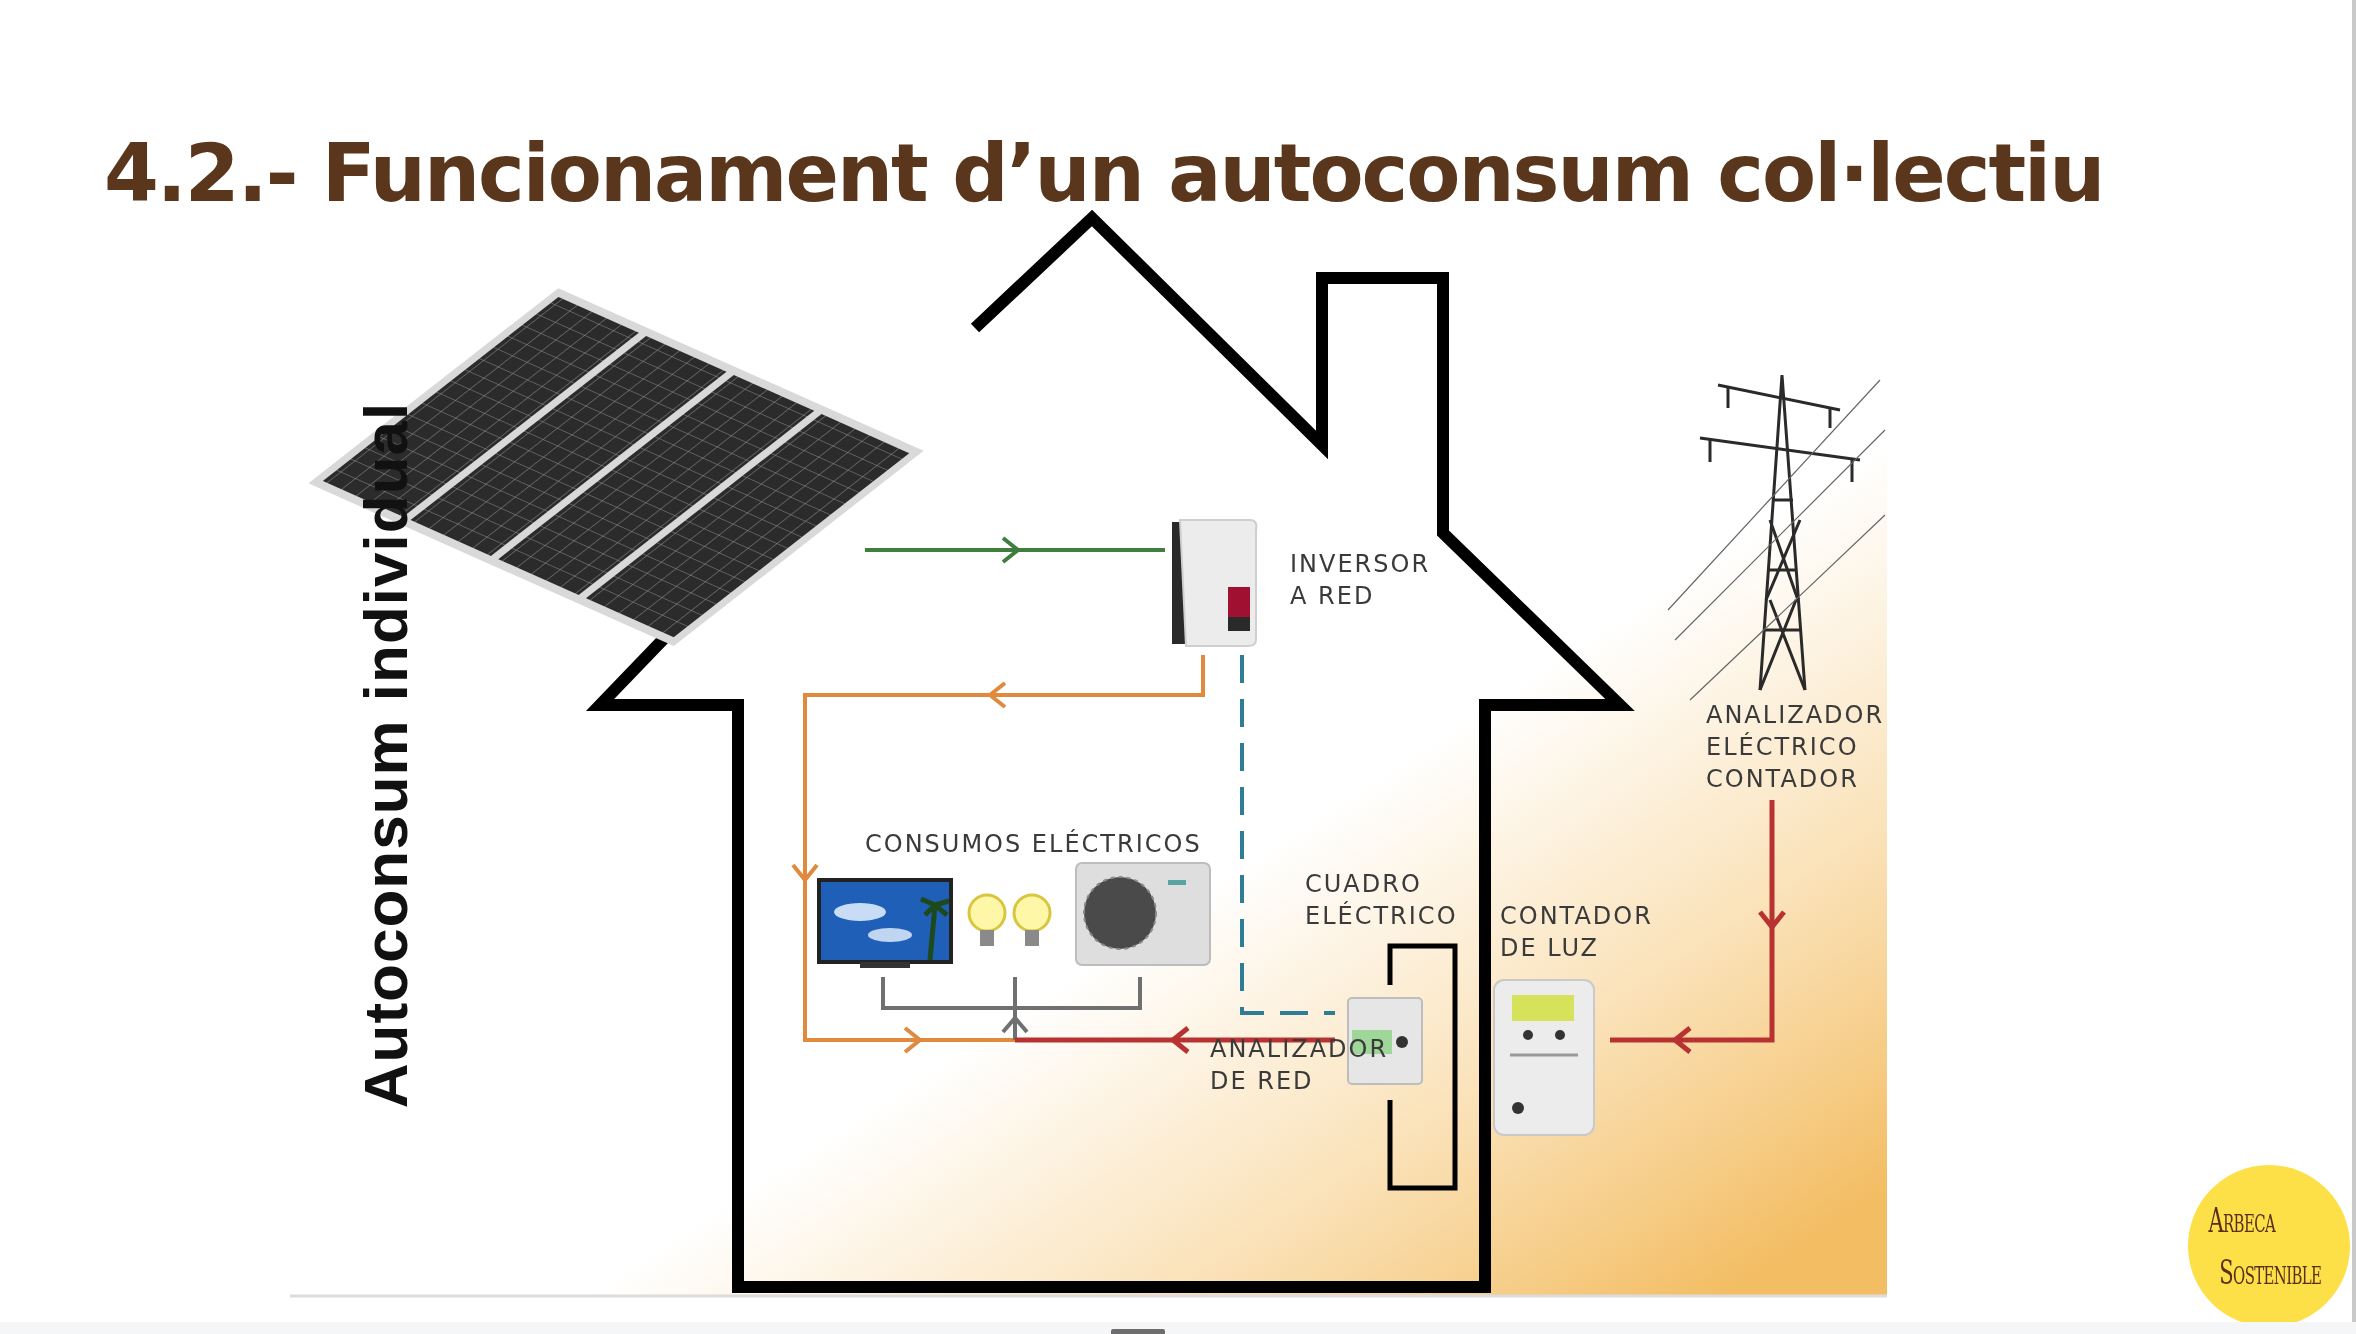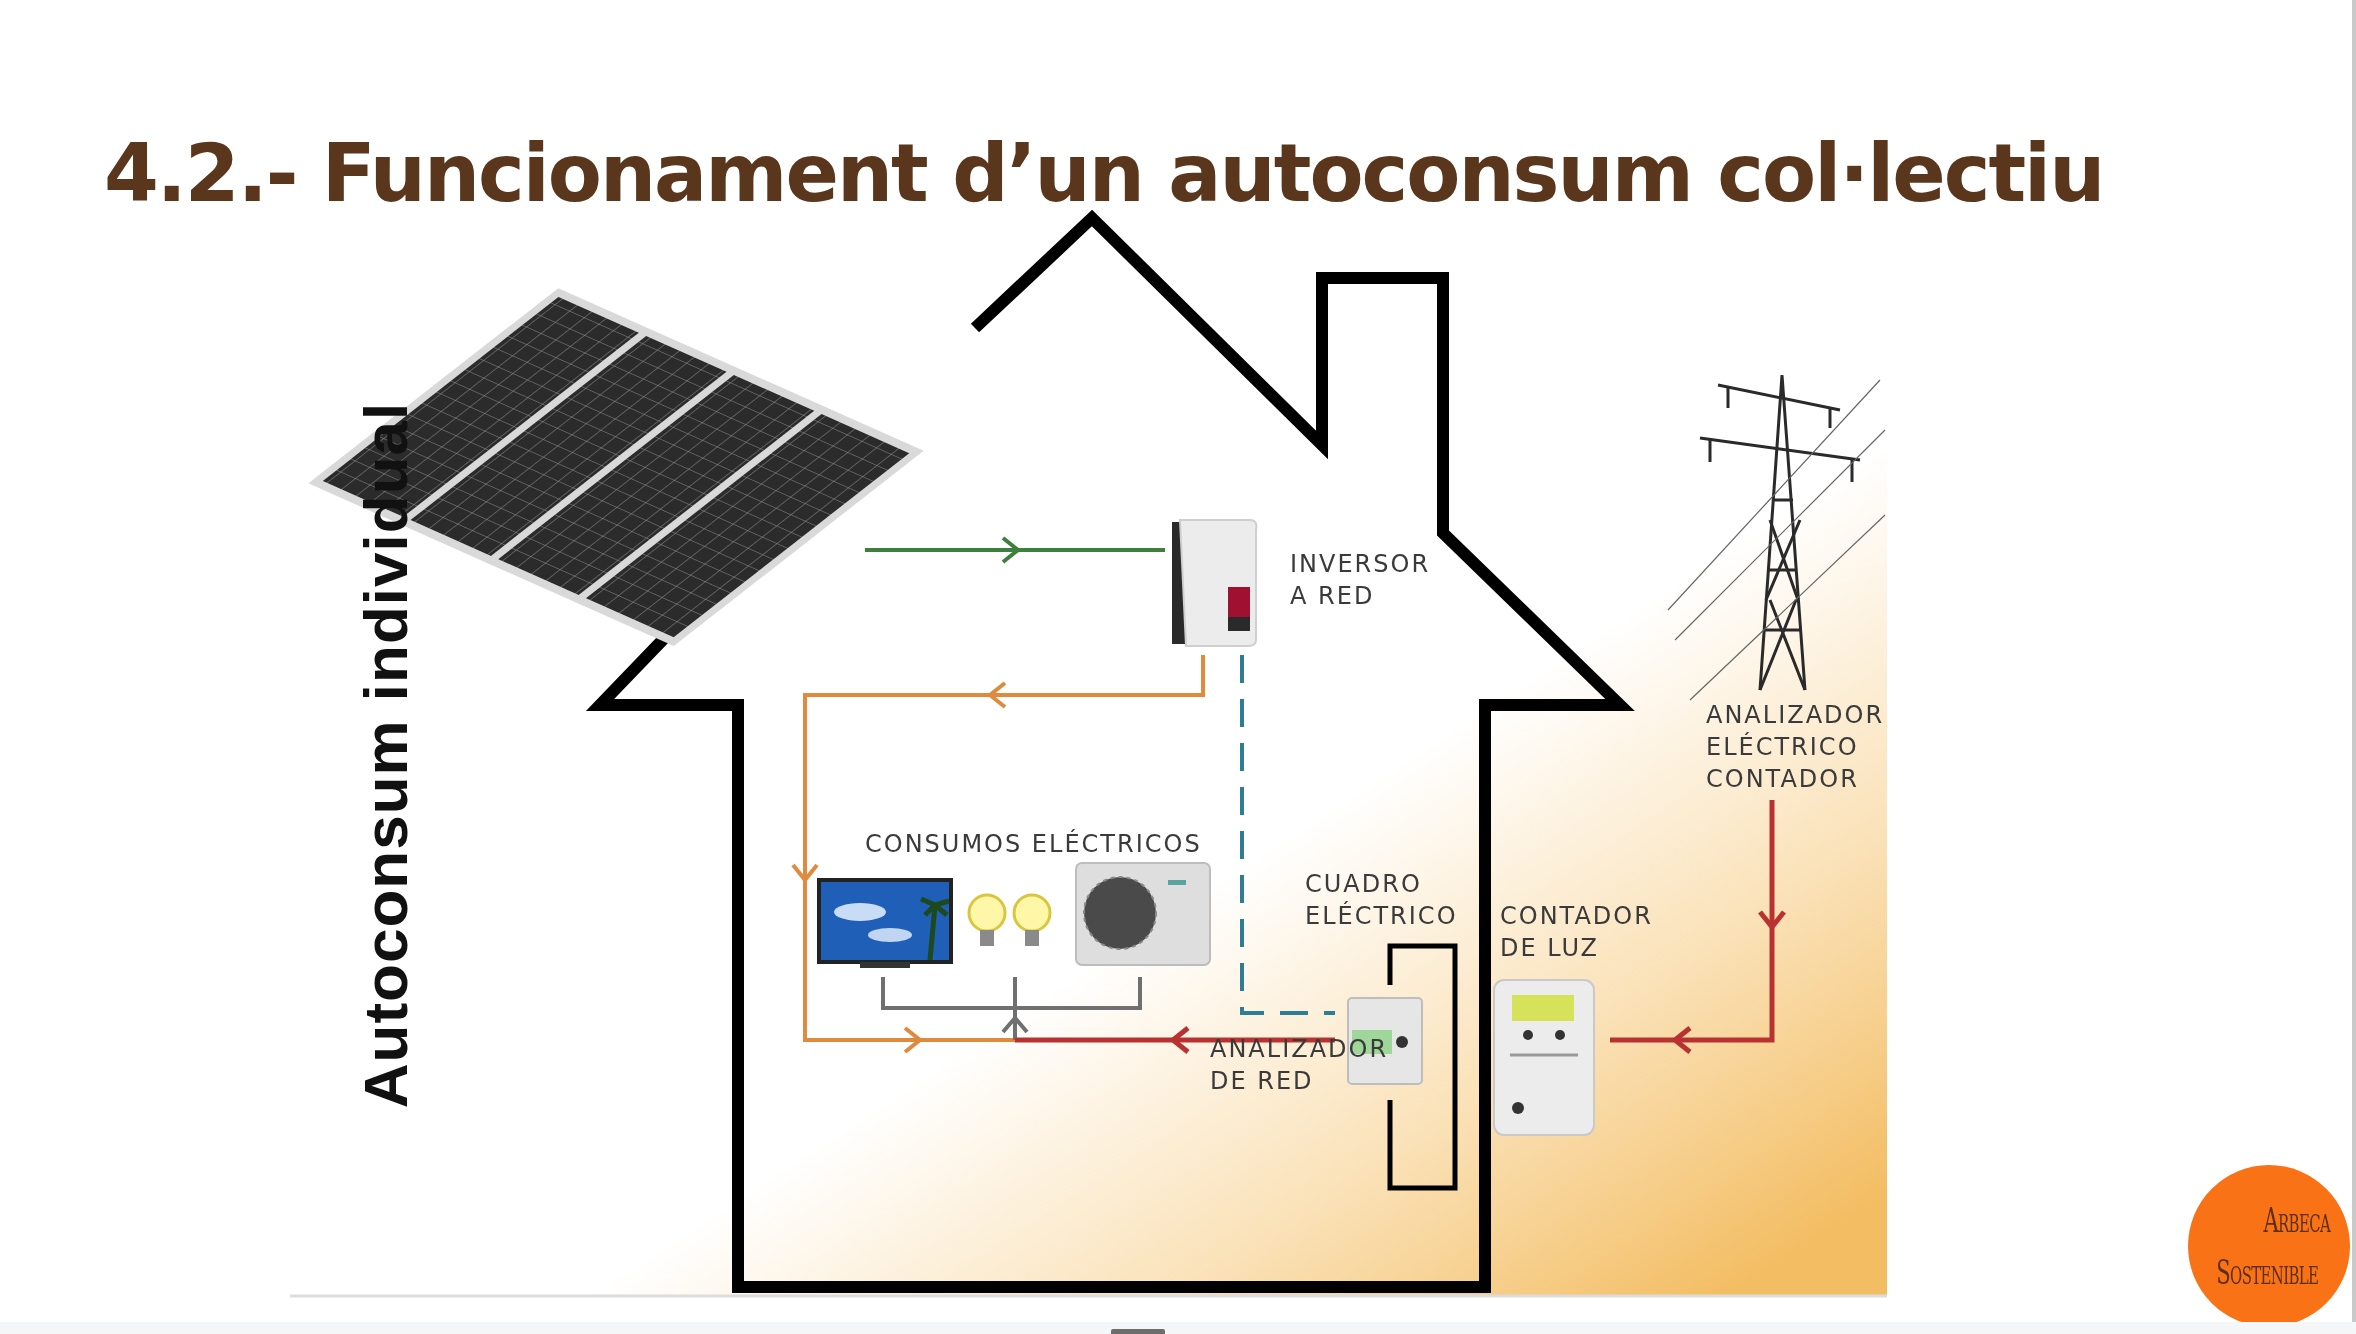--- a/index.html
+++ b/index.html
@@ -23,22 +23,22 @@
     font-family:"Liberation Sans", sans-serif; font-weight:bold;
     font-size:62px; letter-spacing:1px; color:#111; white-space:nowrap;
   }
   .lbl {
     position:absolute; font-family:"DejaVu Sans", sans-serif; font-weight:normal;
     font-size:24px; letter-spacing:2px; color:#3a3a3a; line-height:32px; white-space:nowrap;
   }
   .lbl span { display:block; }
   .logo {
     position:absolute; left:2188px; top:1165px; width:162px; height:162px;
-    border-radius:50%; background:#f97316;
-    display:flex; flex-direction:column; align-items:flex-end; justify-content:center;
+    border-radius:50%; background:#fde047;
+    display:flex; flex-direction:column; align-items:flex-start; justify-content:center;
     color:#5A2E18; font-family:"DejaVu Serif", serif; font-variant:small-caps;
     font-size:34px; line-height:52px; letter-spacing:-1px;
   }
   .logo span { display:block; transform:scaleX(0.62); }
   .bottom-band { position:absolute; left:0; top:1322px; width:2356px; height:12px; background:#F5F6F8; }
   .bottom-handle { position:absolute; left:1111px; top:1329px; width:54px; height:5px; background:#6d6d6d; border-radius:2px 2px 0 0; }
   .scroll-edge { position:absolute; left:2352px; top:0; width:4px; height:1322px; background:#c9c9c9; }
 </style>
 </head>
 <body>

